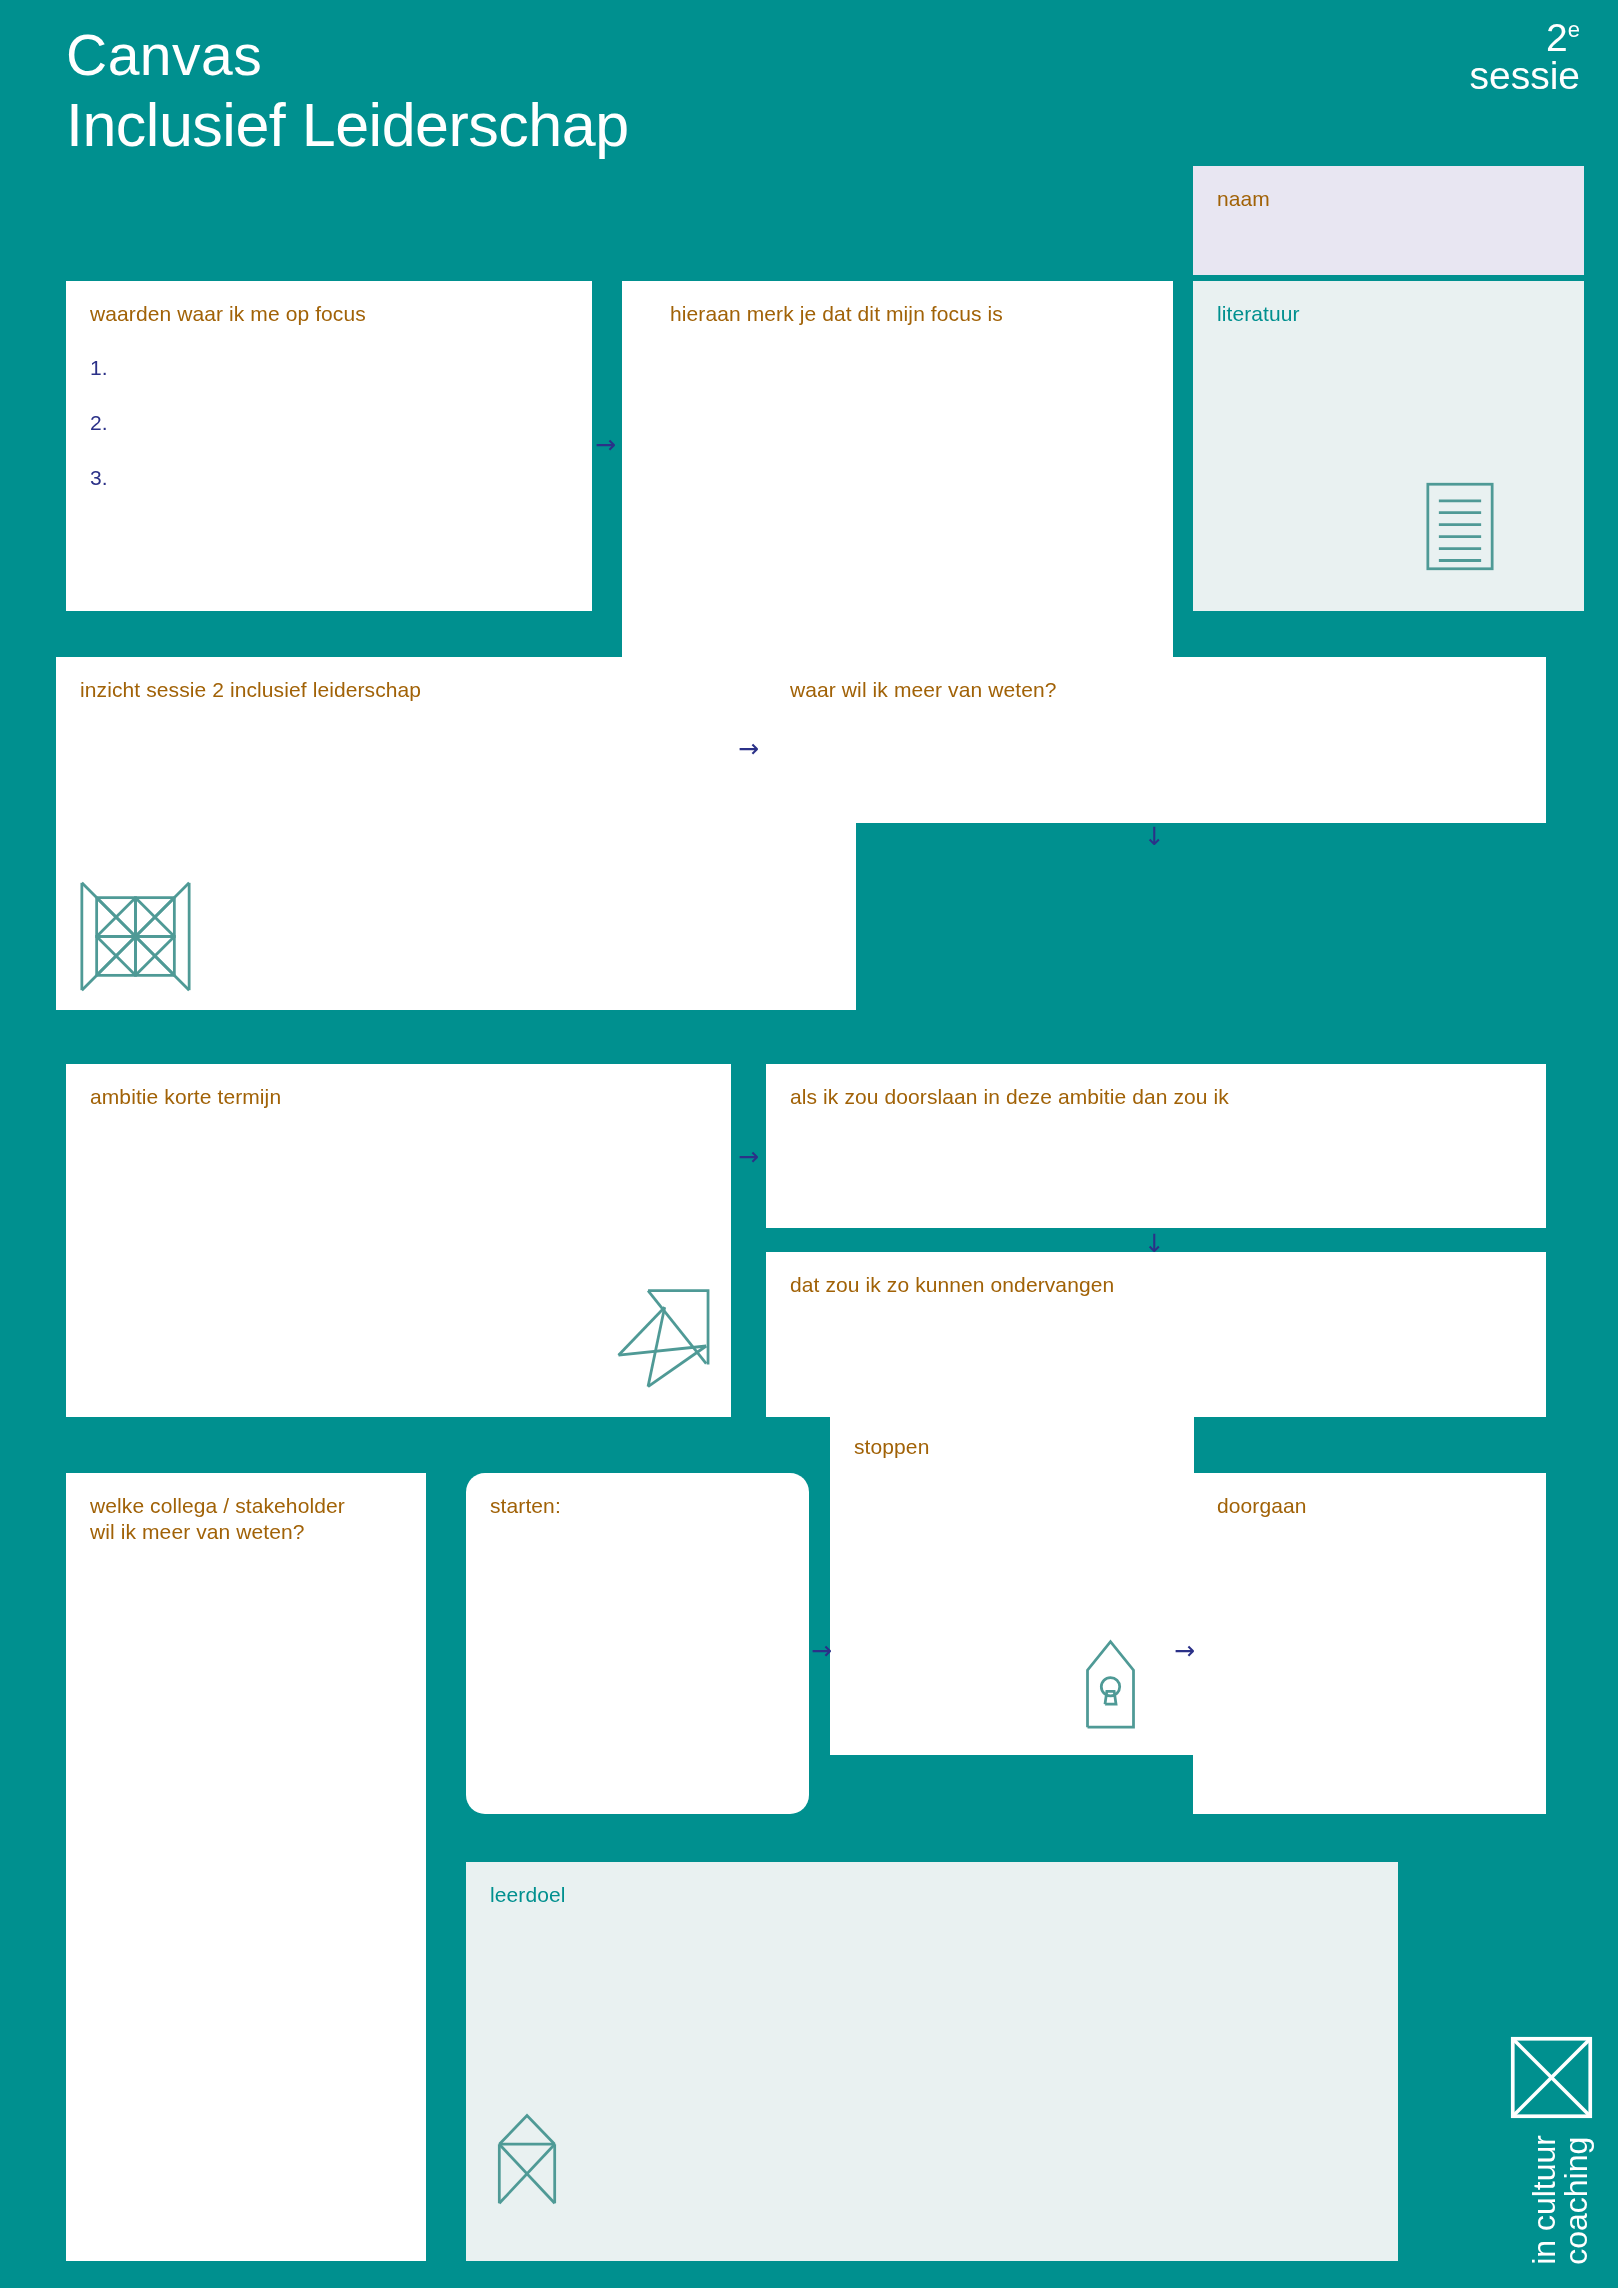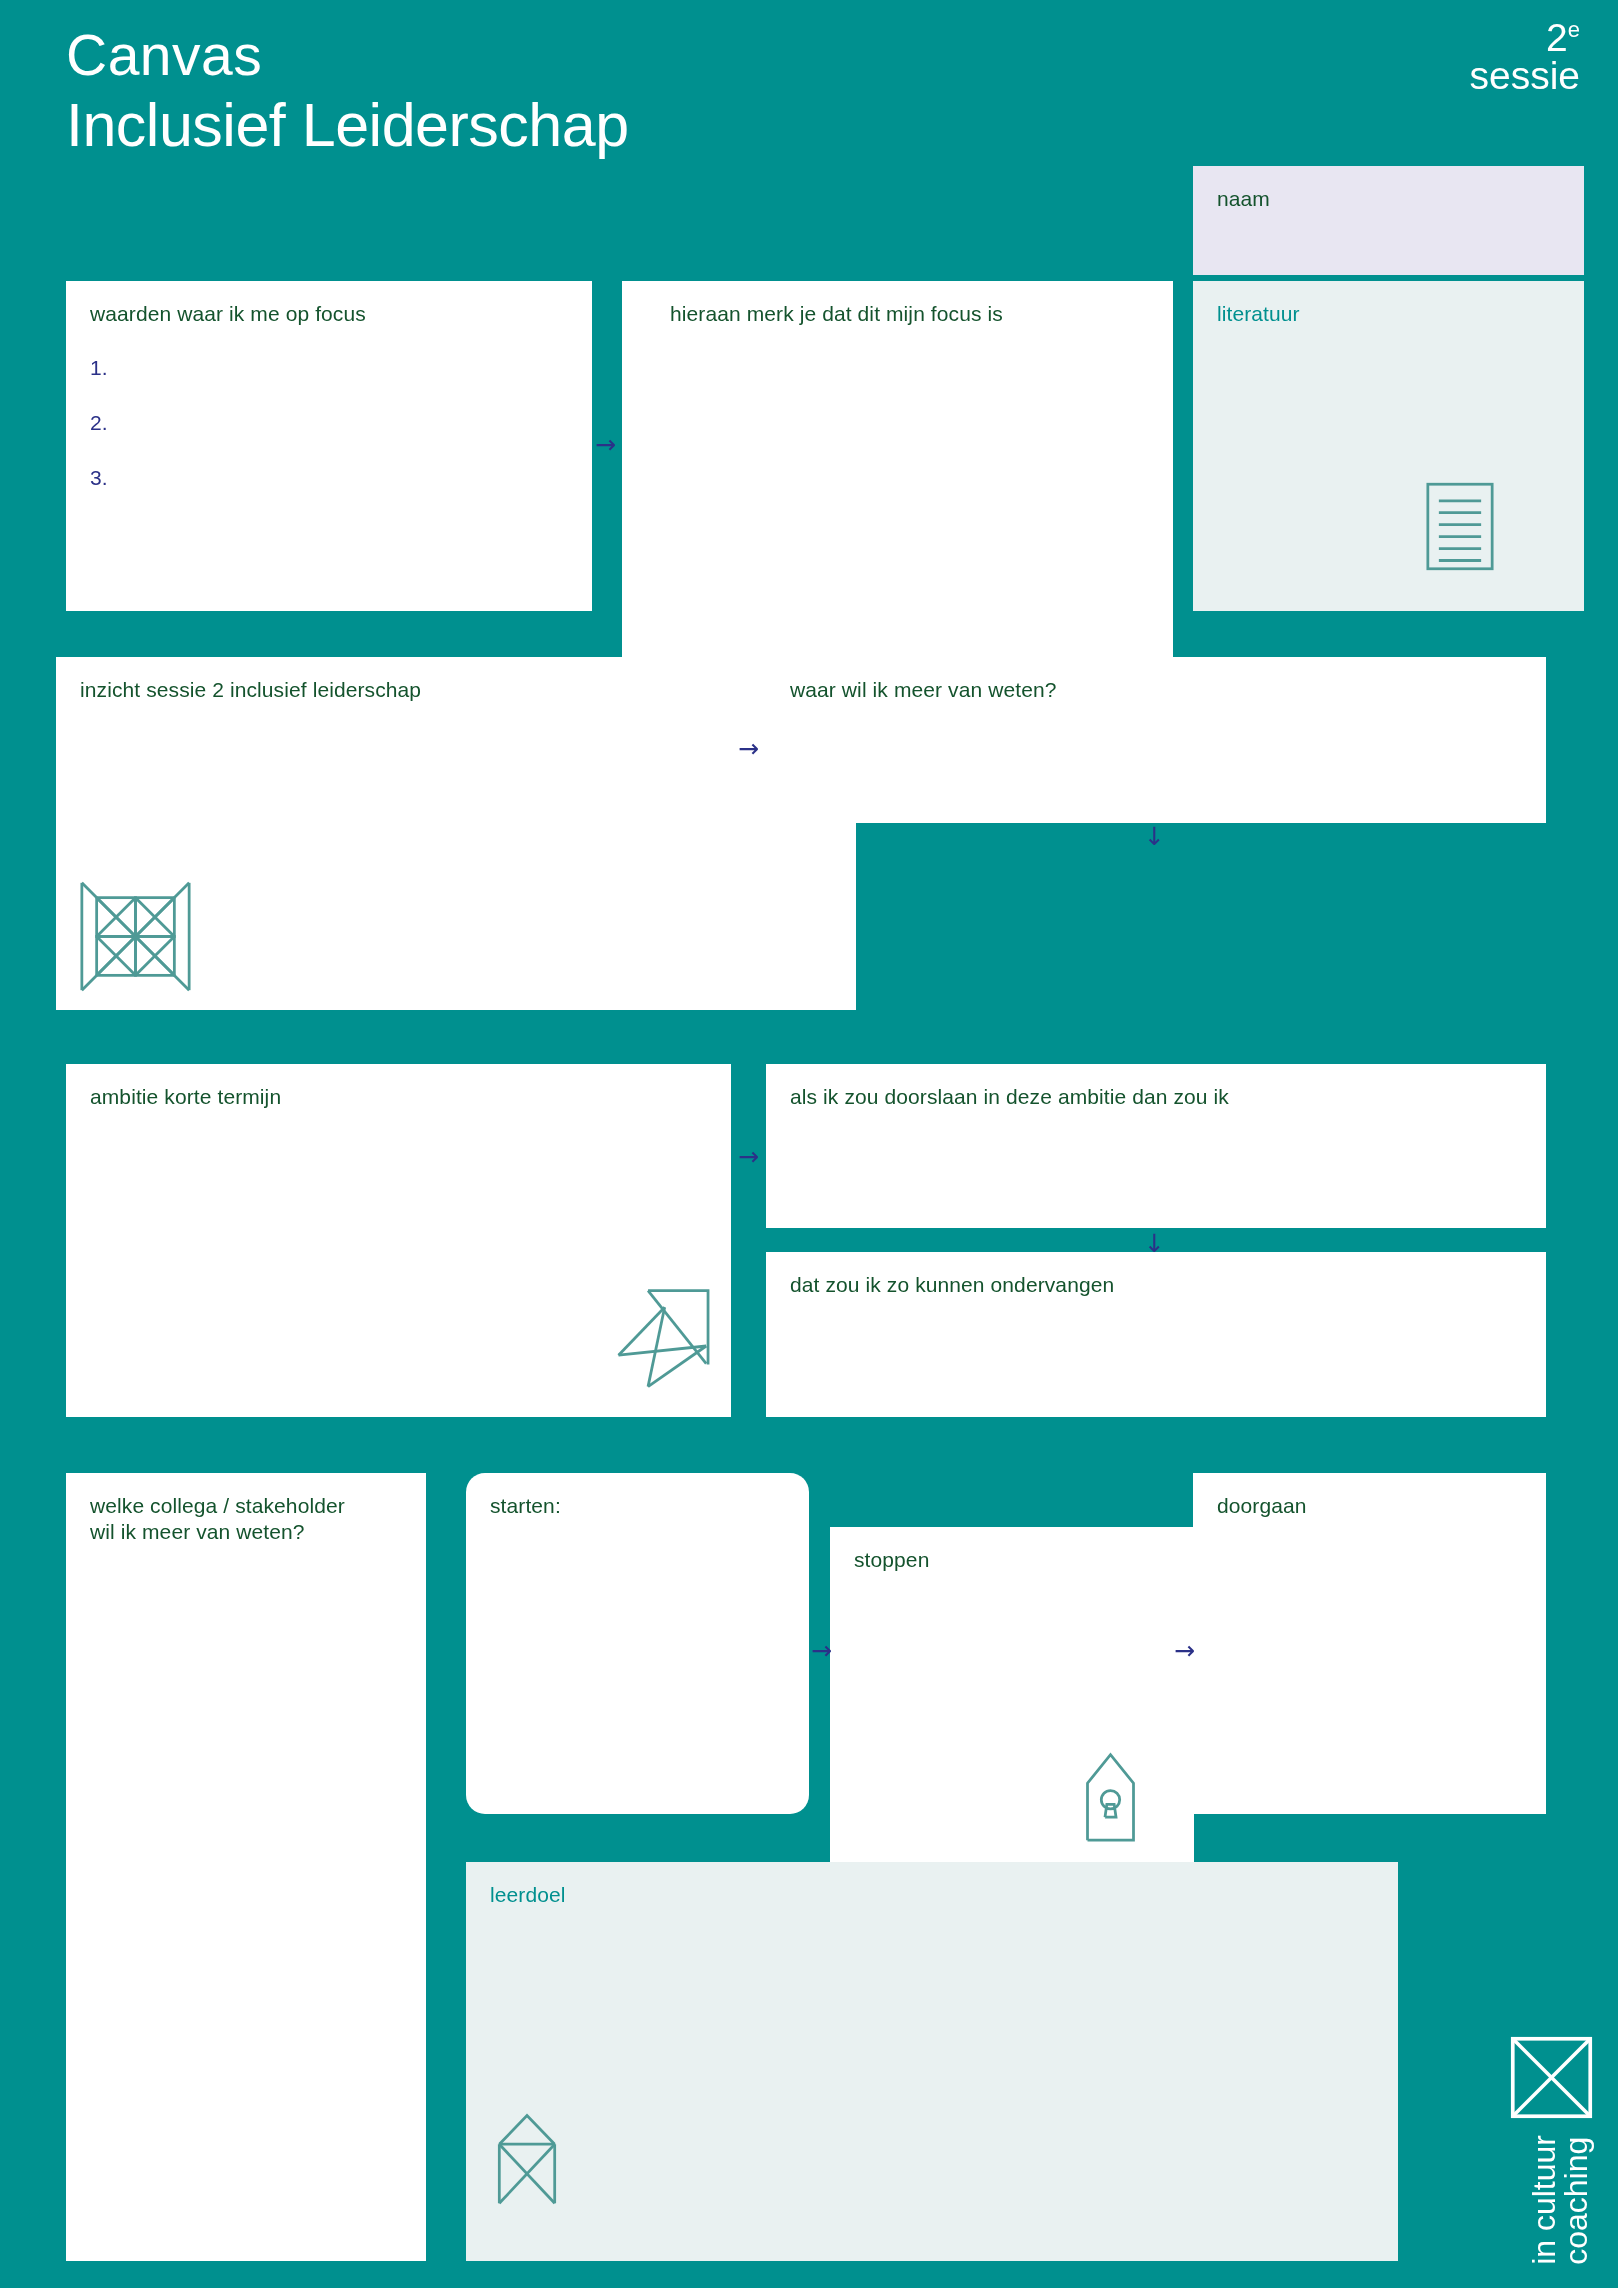--- a/index.html
+++ b/index.html
@@ -73,21 +73,21 @@
   }
 
   
   .box {
     position: absolute;
     background: #ffffff;
     padding: 20px 24px 18.5px 24px;
     z-index: 4;
   }
   .box-label {
-    color: #14532d;
+    color: #a16207;
     font-size: 21px;
     font-weight: 400;
     line-height: 1.25;
     letter-spacing: 0.1px;
   }
   .box-pale { background: #e9f1f1; }
   .box-lavender { background: #e8e6f2; }
   .label-teal { color: #00908f; }
 
   
@@ -260,21 +260,21 @@
   <div class="box" style="left:66px; top:1473px; width:360px; height:788px;">
     <div class="box-label" style="max-width:277px;">welke collega / stakeholder wil ik meer van weten?</div>
   </div>
 
   <div class="box" style="left:466px; top:1473px; width:343px; height:341px;border-radius:19px;">
     <div class="box-label">starten:</div>
   </div>
 
   <div class="arrow" style="left:811px; top:1638px;">→</div>
 
-  <div class="box" style="left:830px; top:1527px; width:364px; height:341px;">
+  <div class="box" style="left:830px; top:1414px; width:364px; height:341px;">
     <div class="box-label">stoppen</div>
     <div class="deco-icon" style="left:249px; top:224px;">
       <svg width="63" height="92" viewBox="0 0 68 100">
         <g fill="none" stroke="#4f9a96" stroke-width="3">
           <polyline points="9,97 9,35 34,4 59,35 59,97 9,97"></polyline>
           <circle cx="34" cy="53" r="10"></circle>
           <polyline points="28,72 30,58 38,58 40,72 28,72"></polyline>
         </g>
       </svg>
     </div>

